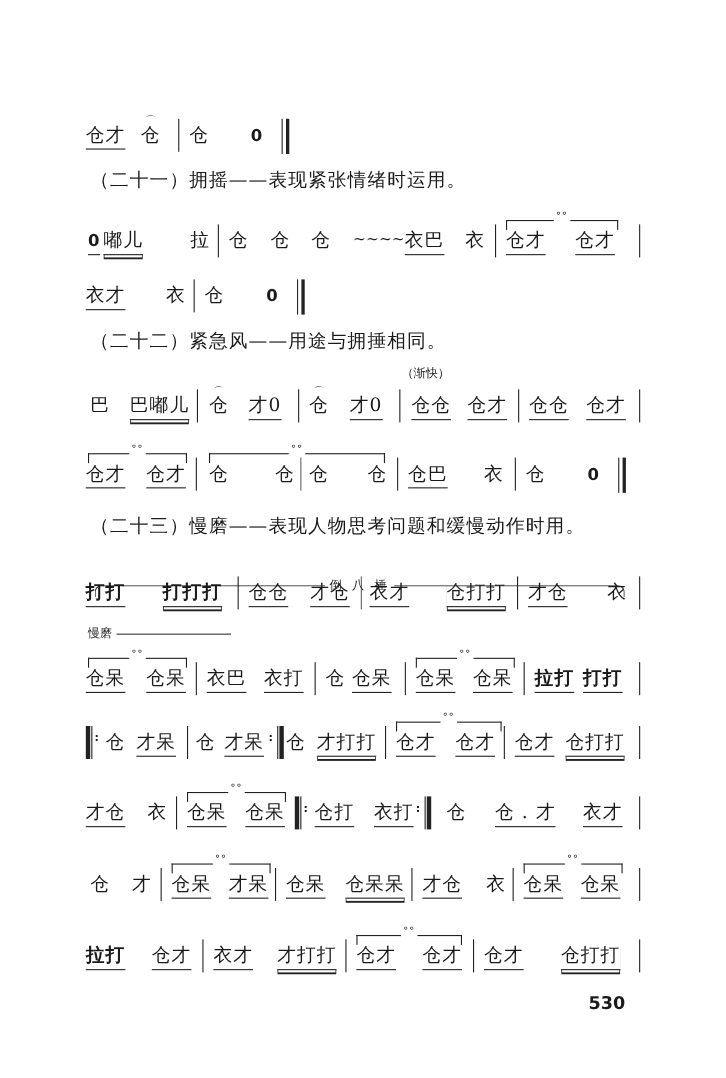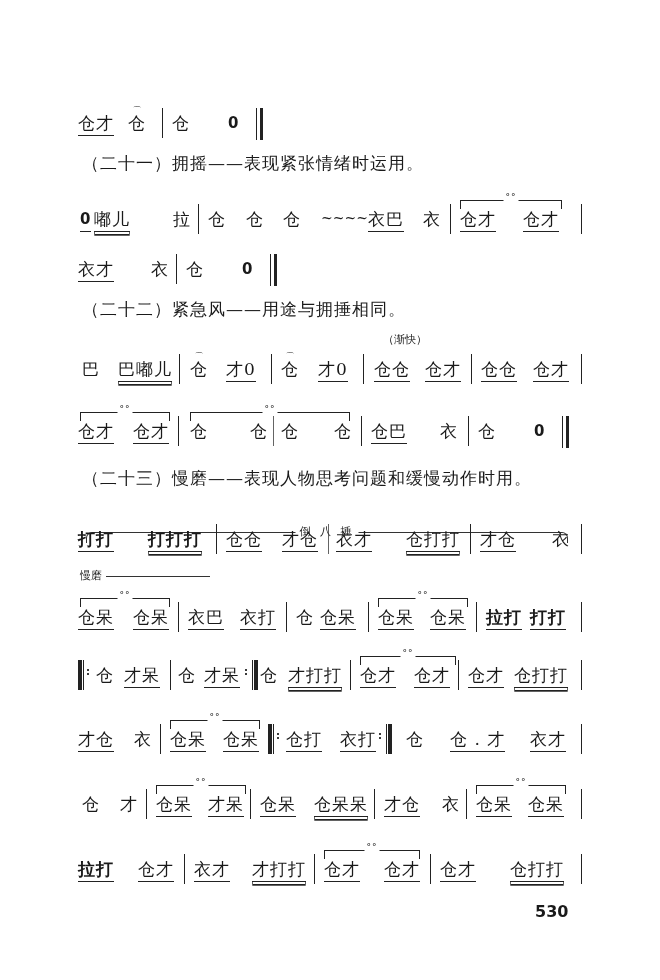--- a/index.html
+++ b/index.html
@@ -73,21 +73,21 @@
 <div class="line" style="top:258px;">
   <span class="tok u1" style="left:0px;">衣才</span>
   <span class="tok" style="left:73px;">衣</span>
   <span class="bar" style="left:98px;"></span>
   <span class="tok" style="left:108px;">仓</span>
   <span class="tok zero" style="left:164px;">0</span>
   <span class="dbar" style="left:192px;"></span>
 </div>
 
 <div class="heading" style="top:298px;">（二十二）紧急风——用途与拥捶相同。</div>
-<div class="small" style="left:365px;top:332px;margin-left:18px;">（渐快）</div>
+<div class="small" style="left:365px;top:332px;">（渐快）</div>
 
 <div class="line" style="top:358px;">
   <span class="tok" style="left:4px;">巴</span>
   <span class="tok u2" style="left:40px;">巴嘟儿</span>
   <span class="bar" style="left:101px;"></span>
   <span class="tok" style="left:112px;"><span class="fermata">⌒</span><span>仓</span></span>
   <span class="tok u1" style="left:148px;">才0</span>
   <span class="bar" style="left:193px;"></span>
   <span class="tok" style="left:203px;"><span class="fermata">⌒</span><span>仓</span></span>
   <span class="tok u1" style="left:240px;">才0</span>

